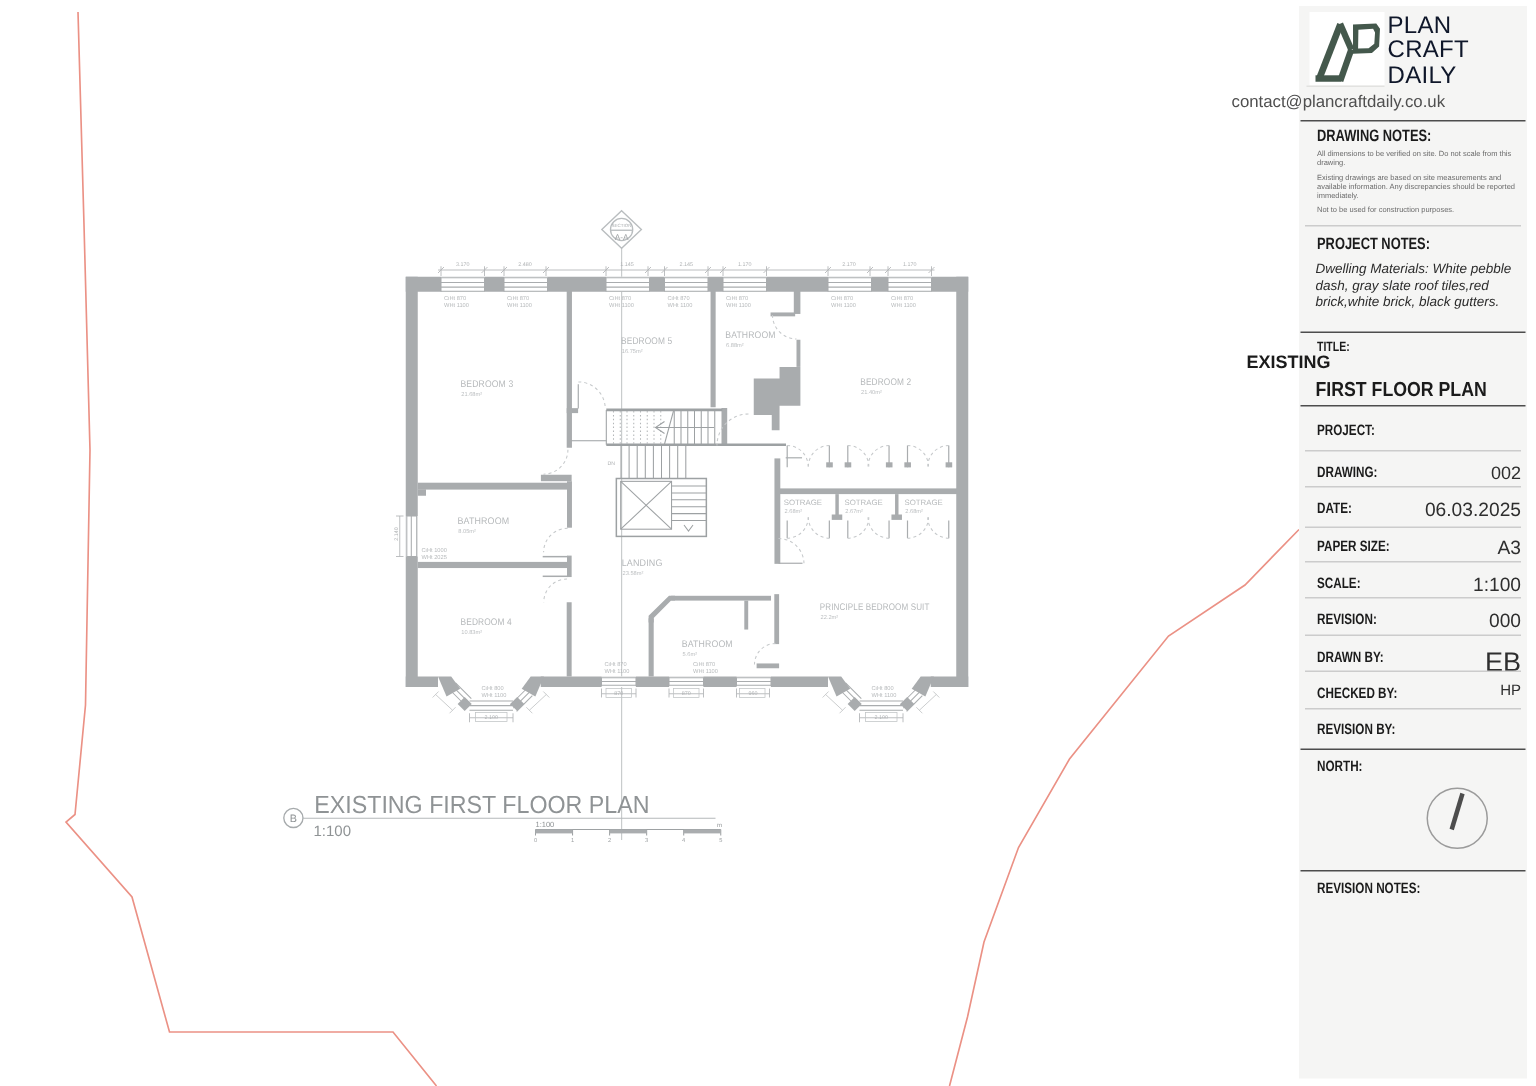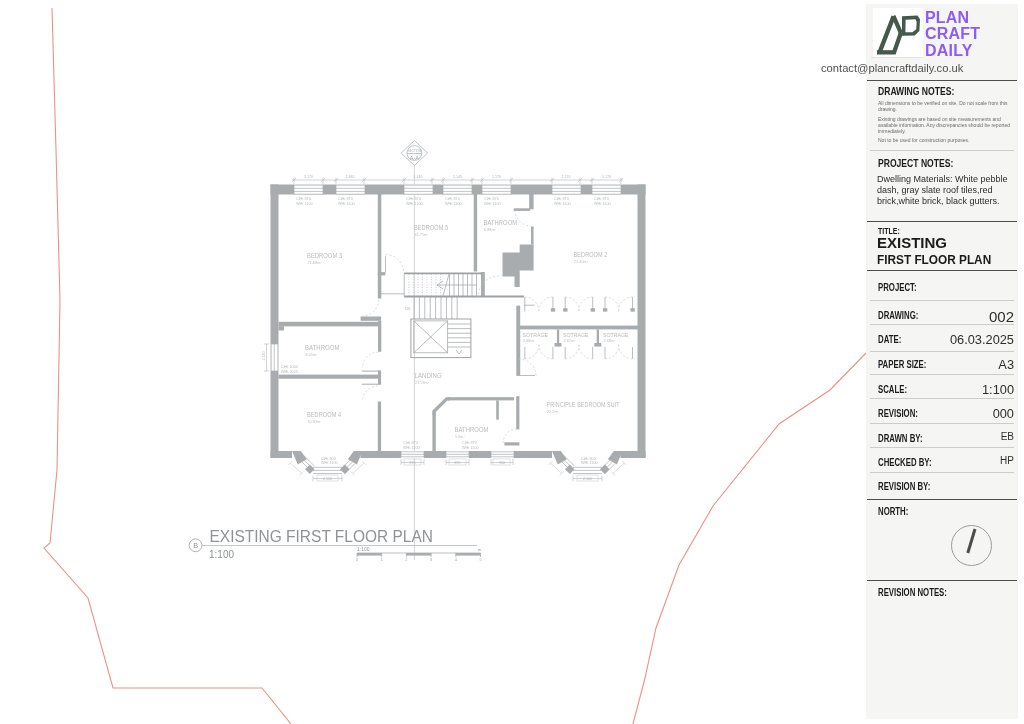--- a/index.html
+++ b/index.html
@@ -453,65 +453,65 @@
     <path d="M9.3,48 L23.6,11.2" stroke-width="4.4"></path>
     <path d="M23.4,10.8 L30.9,28.2" stroke-width="4.2"></path>
     <path d="M30.9,27.8 L23.5,49" stroke-width="4.2"></path>
   </g>
   <g fill="#44584c">
     <rect x="7" y="45.2" width="17.2" height="4.3"></rect>
     <path fill-rule="evenodd" d="M32,11.3 L47.5,10.6 L50,14.2 L49.4,26 L44.6,30.4 L32,30.8 Z
       M35.6,14.8 L45.4,14.2 L46.7,16.7 L46.2,24.2 L42.4,27.2 L35.4,27.3 Z"></path>
   </g>
 </svg>
-<div class="sb" style="left:925px;top:9.5px;font-weight:bold;font-size:16px;line-height:16.7px;color:#8b5cf6;letter-spacing:0.2px;">PLAN<br>CRAFT<br>DAILY</div>
+<div class="sb" style="left:925px;top:9.5px;font-weight:normal;font-size:16px;line-height:16.7px;color:#0f172a;letter-spacing:0.2px;">PLAN<br>CRAFT<br>DAILY</div>
 <div class="sb" style="left:821px;top:62px;width:148px;font-size:11.2px;color:#4f4f4f;letter-spacing:0px;">contact@plancraftdaily.co.uk</div>
 
 <div class="sb" style="left:871px;top:57px;width:52px;height:0;border-top:1px solid #e2e2e0;"></div>
 <div class="ruleD" style="top:79.5px;"></div>
 
 <div class="sb lbl" style="left:878px;top:85px;font-size:11px;">DRAWING NOTES:</div>
 <div class="sb" style="left:878px;top:100px;width:134px;font-size:5px;line-height:6px;color:#6b6b6b;">
   <div>All dimensions to be verified on site. Do not scale from this drawing.</div>
   <div style="margin-top:3.5px;">Existing drawings are based on site measurements and available information. Any discrepancies should be reported immediately.</div>
   <div style="margin-top:3.5px;">Not to be used for construction purposes.</div>
 </div>
 
 <div class="ruleL" style="top:149.5px;"></div>
 
 <div class="sb lbl" style="left:878px;top:156.5px;font-size:11px;">PROJECT NOTES:</div>
-<div class="sb" style="left:877px;top:174px;width:138px;font-size:9px;line-height:11px;color:#2c2c2c;">Dwelling Materials: White pebble dash, gray slate roof tiles,red brick,white brick, black gutters.</div>
+<div class="sb" style="left:877px;top:174px;width:138px;font-size:9px;line-height:11px;color:#2c2c2c;font-style:italic;">Dwelling Materials: White pebble dash, gray slate roof tiles,red brick,white brick, black gutters.</div>
 
 <div class="ruleD" style="top:220.5px;"></div>
 
 <div class="sb lbl" style="left:878px;top:225.5px;font-size:9px;">TITLE:</div>
-<div class="sb" style="left:877px;top:234px;font-size:15px;font-weight:bold;color:#1b1b1b;">EXISTING</div>
+<div class="sb" style="left:831px;top:234px;font-size:12px;font-weight:bold;color:#1b1b1b;">EXISTING</div>
 <div class="sb" style="left:877px;top:251.5px;font-size:13.5px;font-weight:bold;color:#1b1b1b;transform:scaleX(0.875);transform-origin:0 0;">FIRST FLOOR PLAN</div>
 
 <div class="ruleD" style="top:270px;"></div>
 
 <div class="sb lbl" style="left:878px;top:282px;font-size:10px;">PROJECT:</div>
 <div class="ruleL" style="top:300px;"></div>
 <div class="sb lbl" style="left:878px;top:310px;font-size:10px;">DRAWING:</div>
-<div class="sb val" style="top:307.5px;font-size:15px;">002</div>
+<div class="sb val" style="top:307.5px;font-size:12px;">002</div>
 <div class="ruleL" style="top:324px;"></div>
 <div class="sb lbl" style="left:878px;top:334px;font-size:10px;">DATE:</div>
 <div class="sb val" style="top:331.5px;font-size:12.8px;">06.03.2025</div>
 <div class="ruleL" style="top:350.5px;"></div>
 <div class="sb lbl" style="left:878px;top:359px;font-size:10px;">PAPER SIZE:</div>
 <div class="sb val" style="top:356.5px;font-size:12.8px;">A3</div>
 <div class="ruleL" style="top:374px;"></div>
 <div class="sb lbl" style="left:878px;top:384px;font-size:10px;">SCALE:</div>
 <div class="sb val" style="top:381.5px;font-size:12.8px;">1:100</div>
 <div class="ruleL" style="top:397.5px;"></div>
 <div class="sb lbl" style="left:878px;top:408px;font-size:10px;">REVISION:</div>
 <div class="sb val" style="top:405.5px;font-size:12.8px;">000</div>
 <div class="ruleL" style="top:422.5px;"></div>
 <div class="sb lbl" style="left:878px;top:433px;font-size:10px;">DRAWN BY:</div>
-<div class="sb val" style="top:430.5px;font-size:10px;">EB</div>
+<div class="sb val" style="top:430.5px;font-size:18px;">EB</div>
 <div class="ruleL" style="top:447px;"></div>
 <div class="sb lbl" style="left:878px;top:457px;font-size:10px;">CHECKED BY:</div>
 <div class="sb val" style="top:454.5px;font-size:10px;">HP</div>
 <div class="ruleL" style="top:472px;"></div>
 <div class="sb lbl" style="left:878px;top:481px;font-size:10px;">REVISION BY:</div>
 
 <div class="ruleD" style="top:498.5px;"></div>
 <div class="sb lbl" style="left:878px;top:506px;font-size:10px;">NORTH:</div>
 
 <svg class="sb" style="left:946px;top:520px;" width="52" height="52" viewBox="0 0 52 52">

